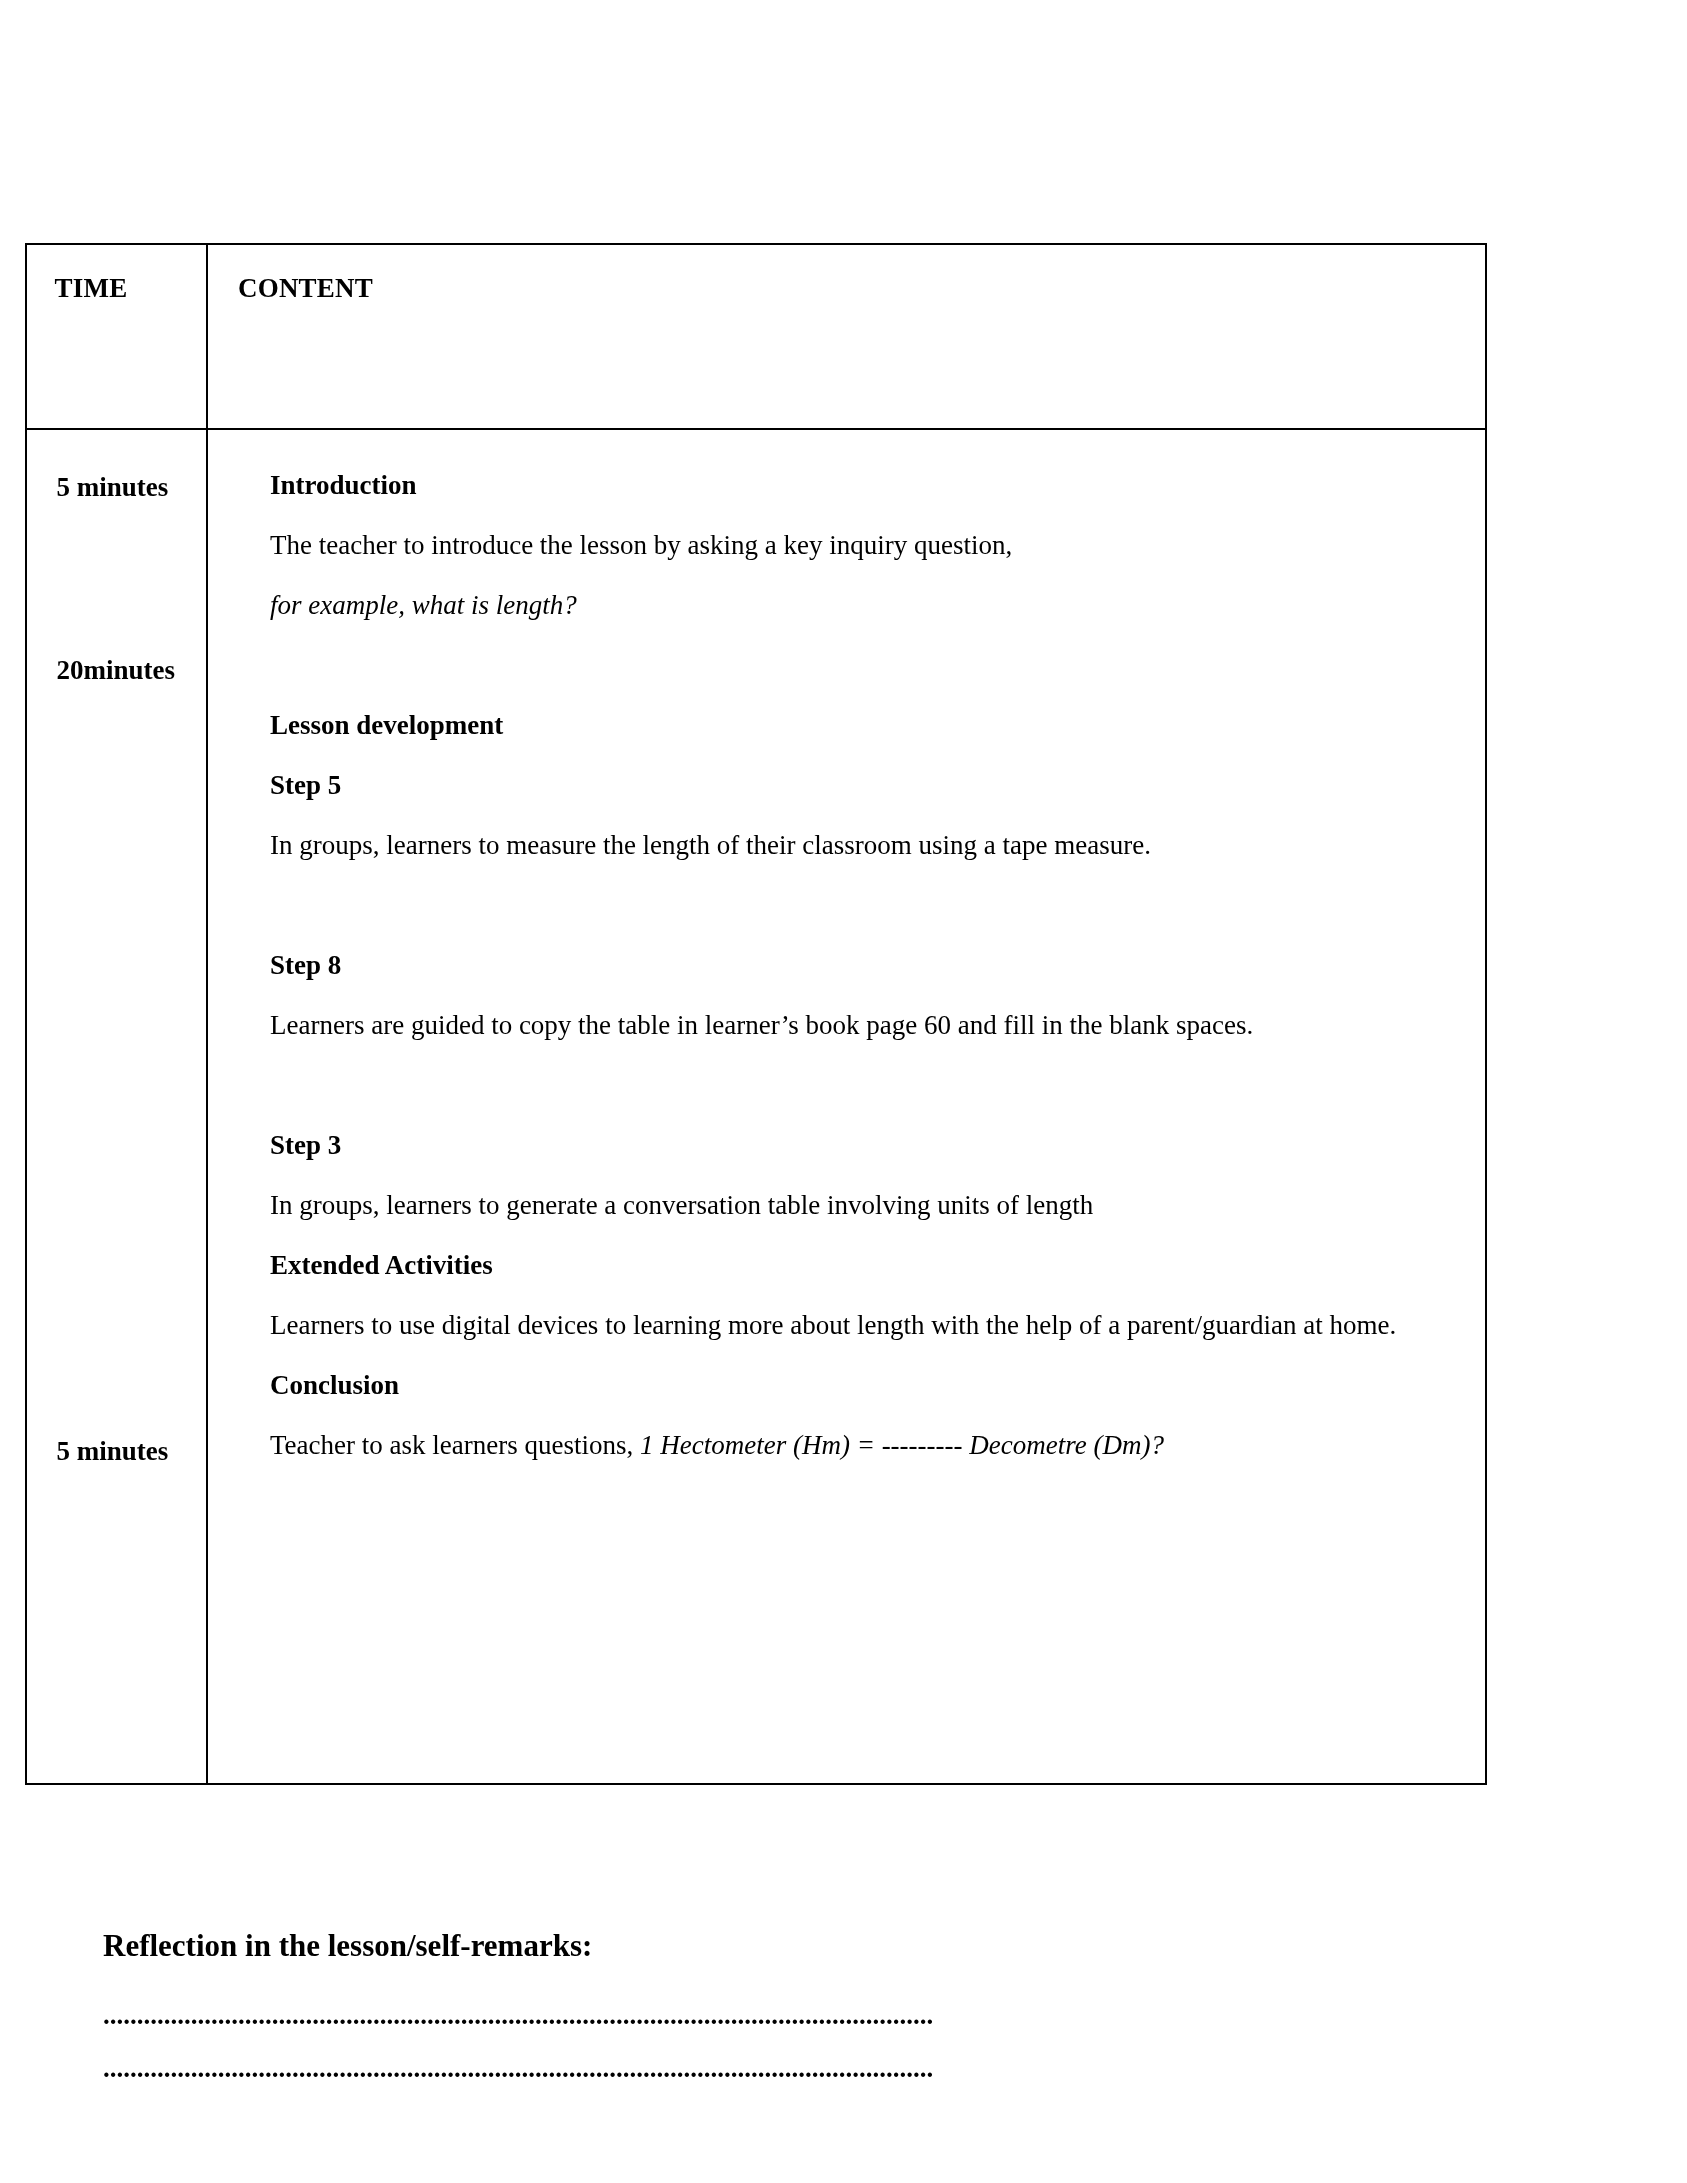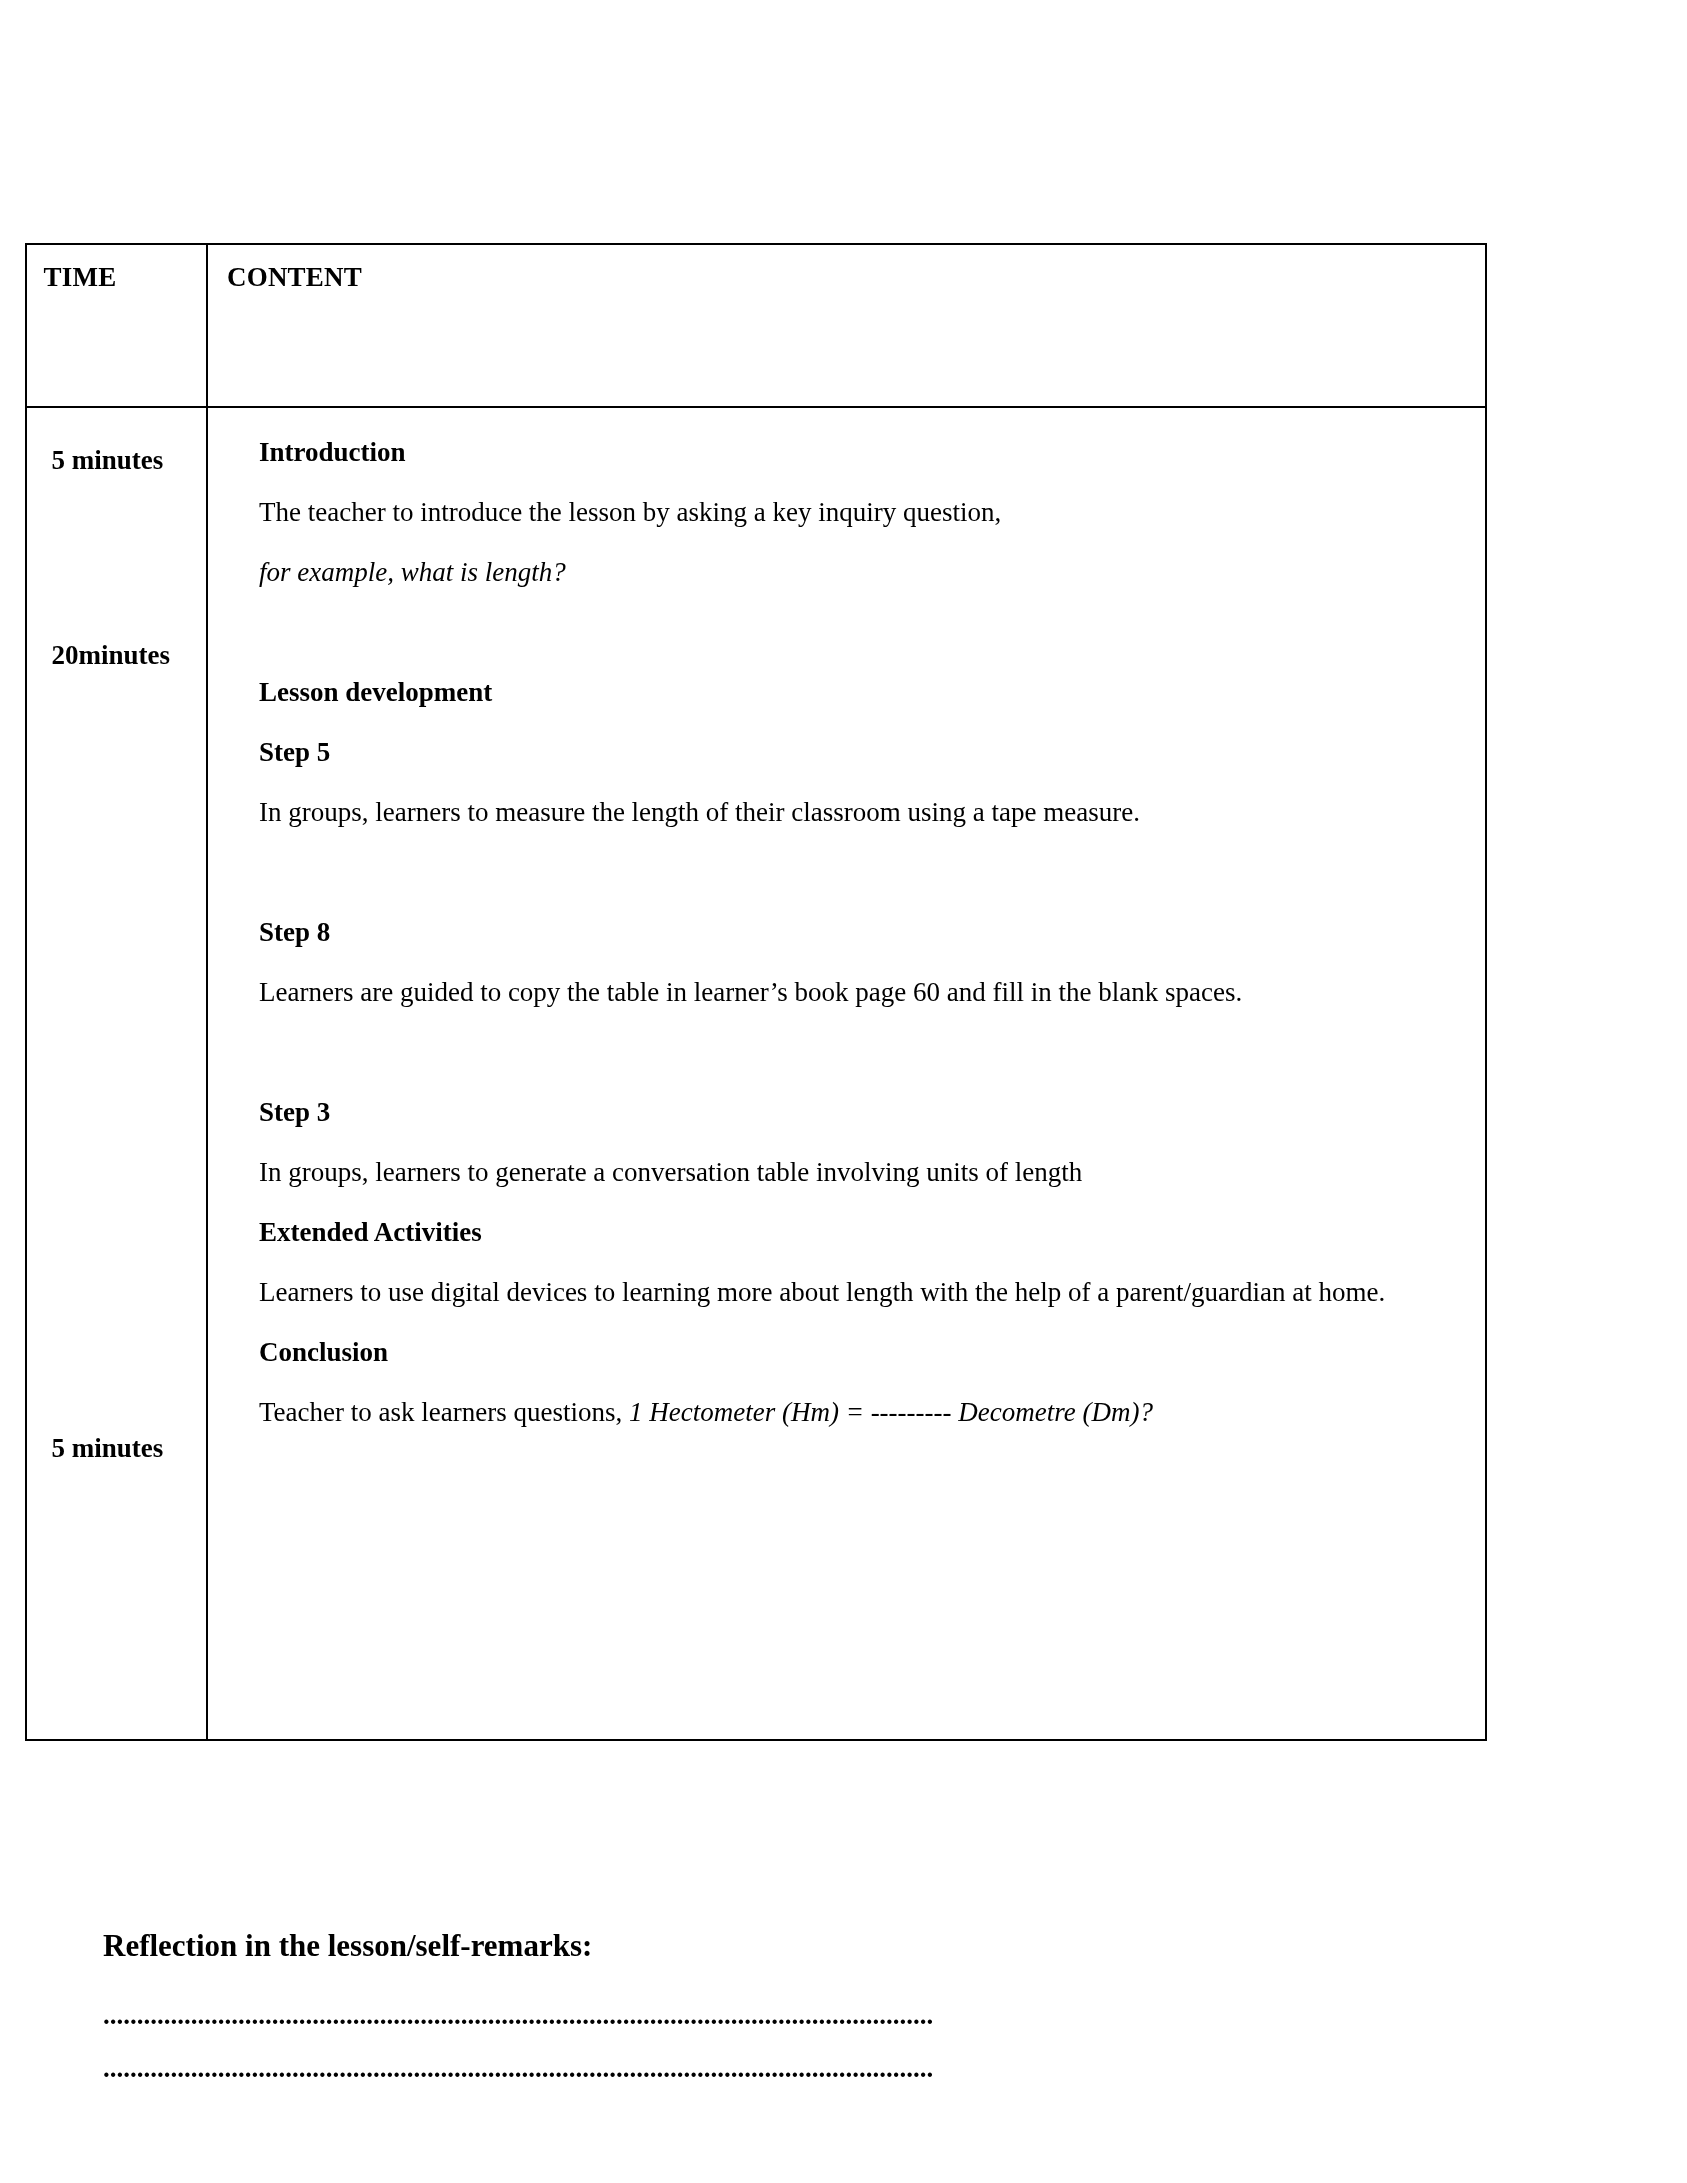--- a/index.html
+++ b/index.html
@@ -21,21 +21,21 @@
     position: absolute;
     left: 25px;
     top: 243px;
     width: 1462px;
     border-collapse: collapse;
     table-layout: fixed;
   }
   .plan-table td {
     border: 2px solid #000000;
     vertical-align: top;
-    padding: 2px;
+    padding: 13px;
   }
   .col-time  { width: 181px; }
   .col-body  { width: 1279px; }
 
   .cell-pad {
     padding: 12px 14.6px 6.6px 14.6px;
   }
   .cell-pad-body {
     padding: 12px 17px 6.6px 17px;
   }
@@ -50,21 +50,21 @@
   }
 
   
   .body-row td { height: 1327px; }
 
   .time-stack {
     font-size: 27px;
     font-weight: bold;
     line-height: 60px;
   }
-  .time-entry { margin: 8px; }
+  .time-entry { margin: 2px; }
 
   
   .spacer { display: block; }
 
   .content-block {
     font-size: 27px;
     line-height: 60px;
     margin-left: 32px;
   }
   .c-head {

